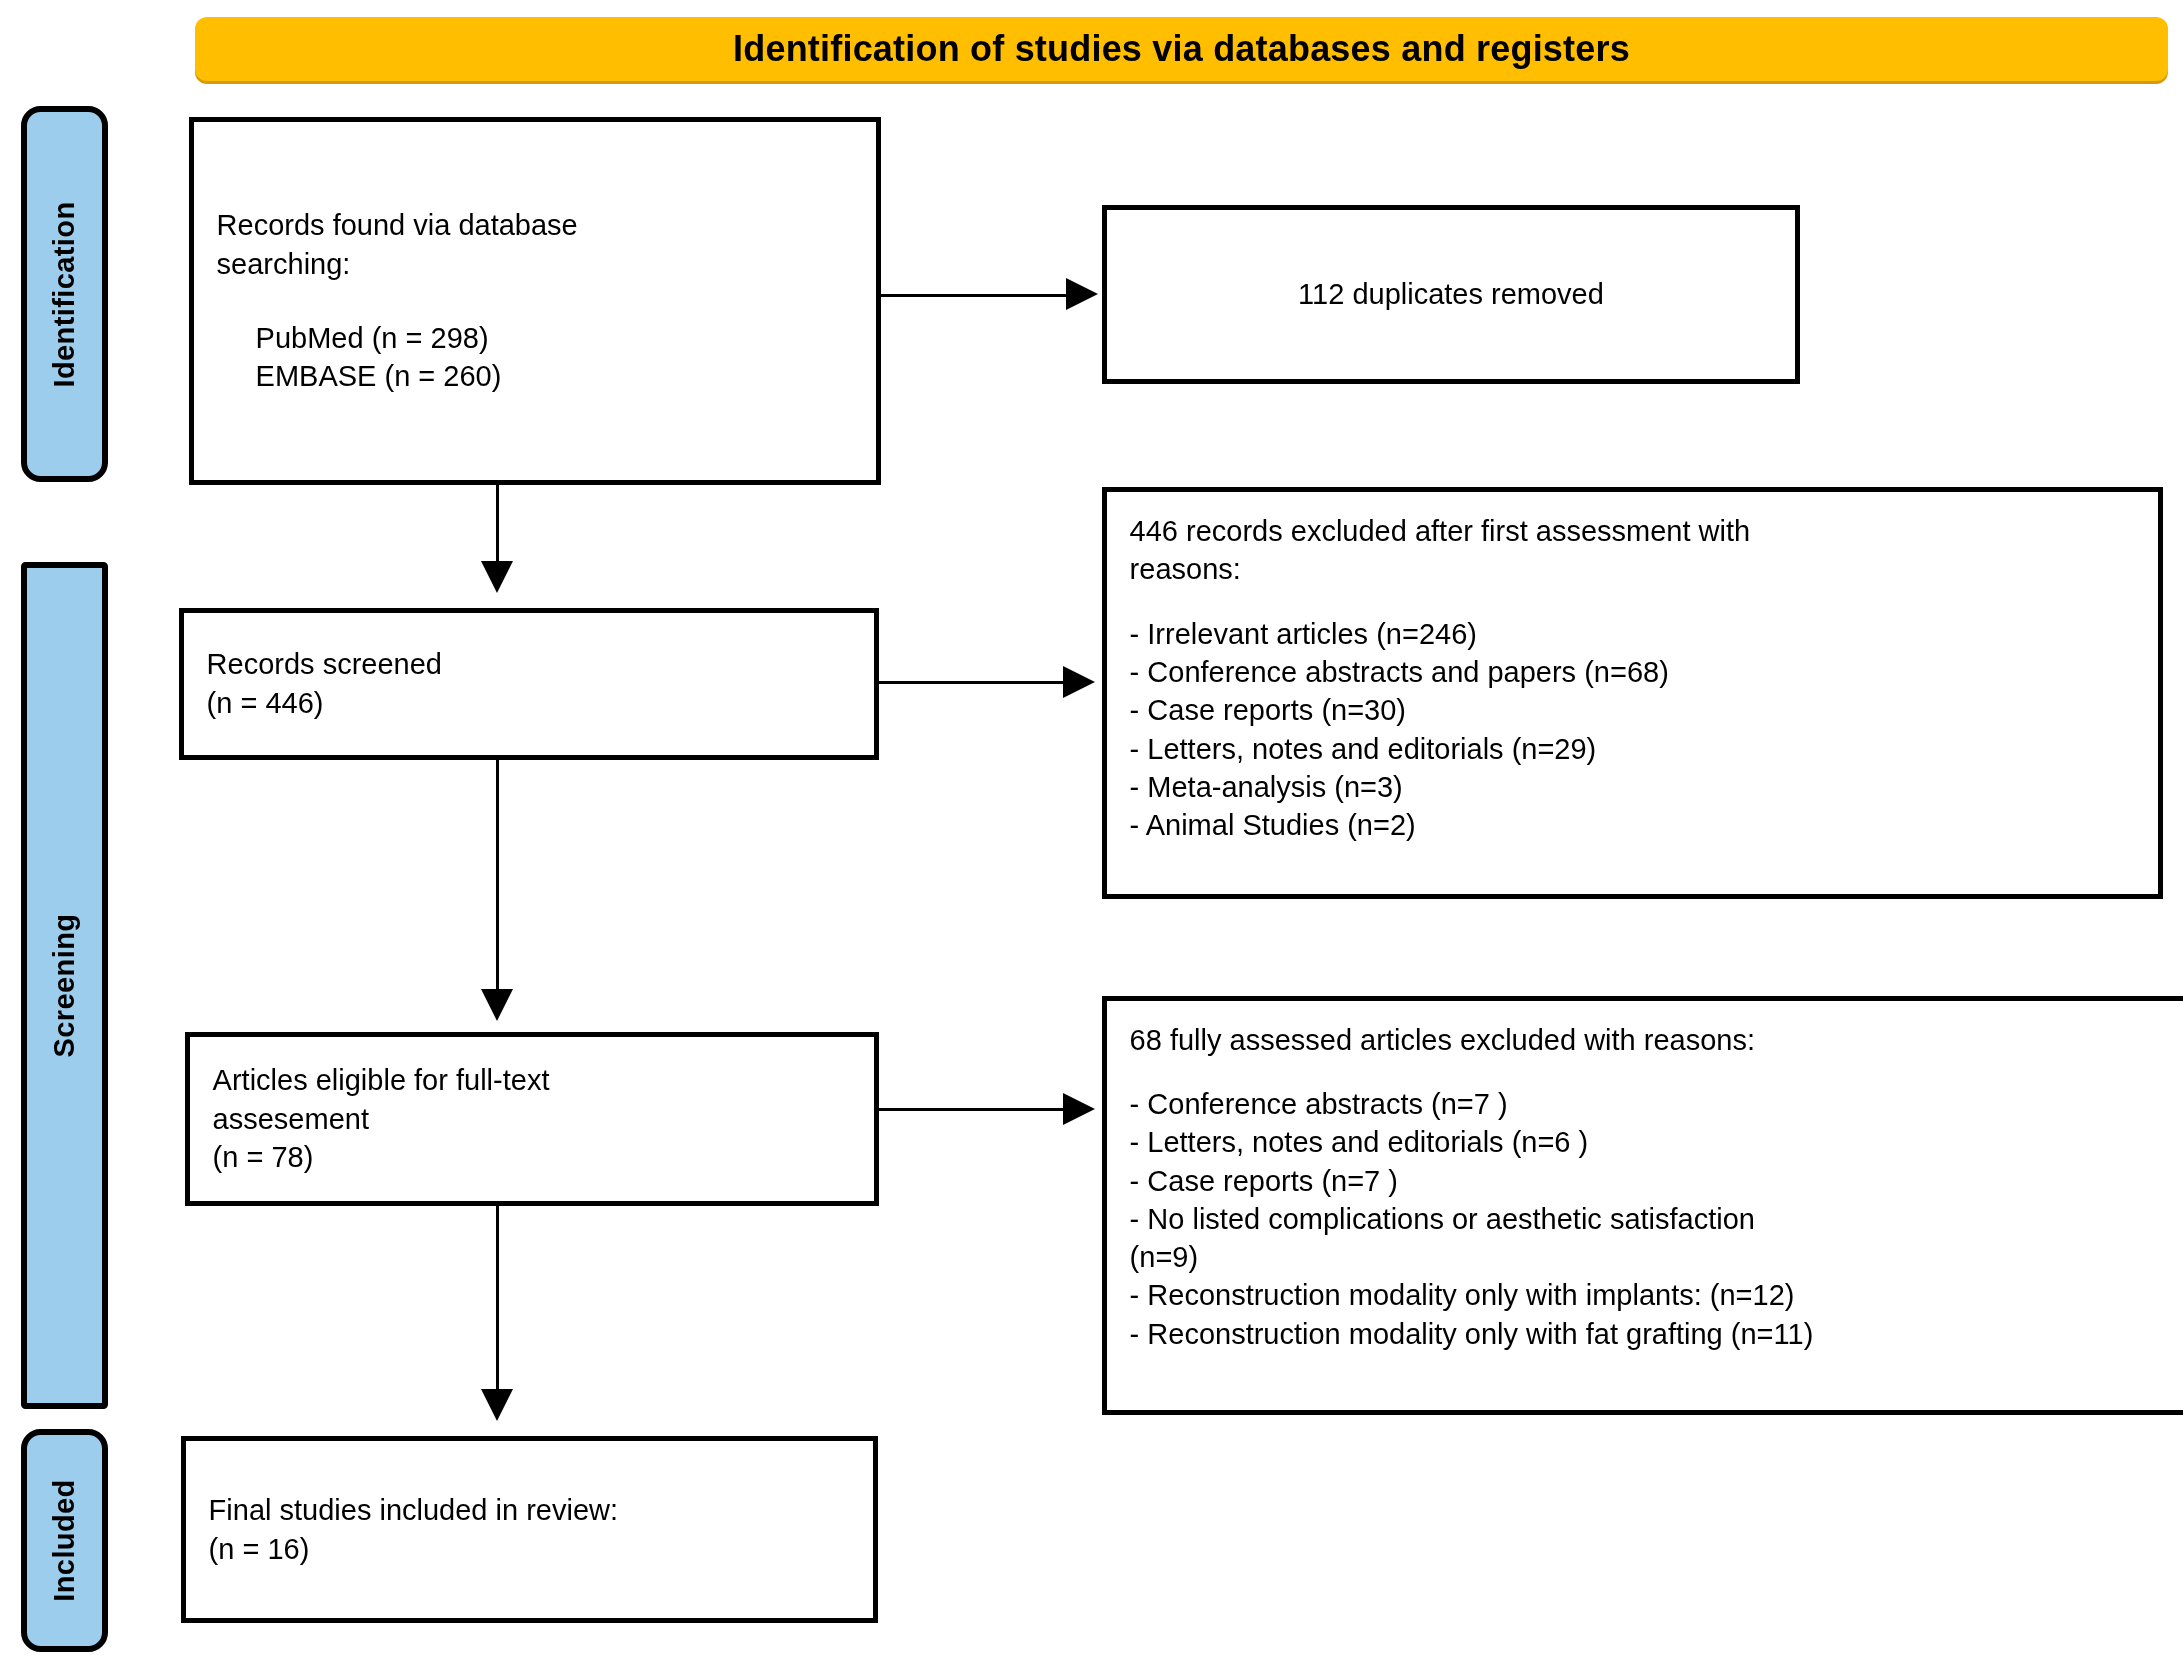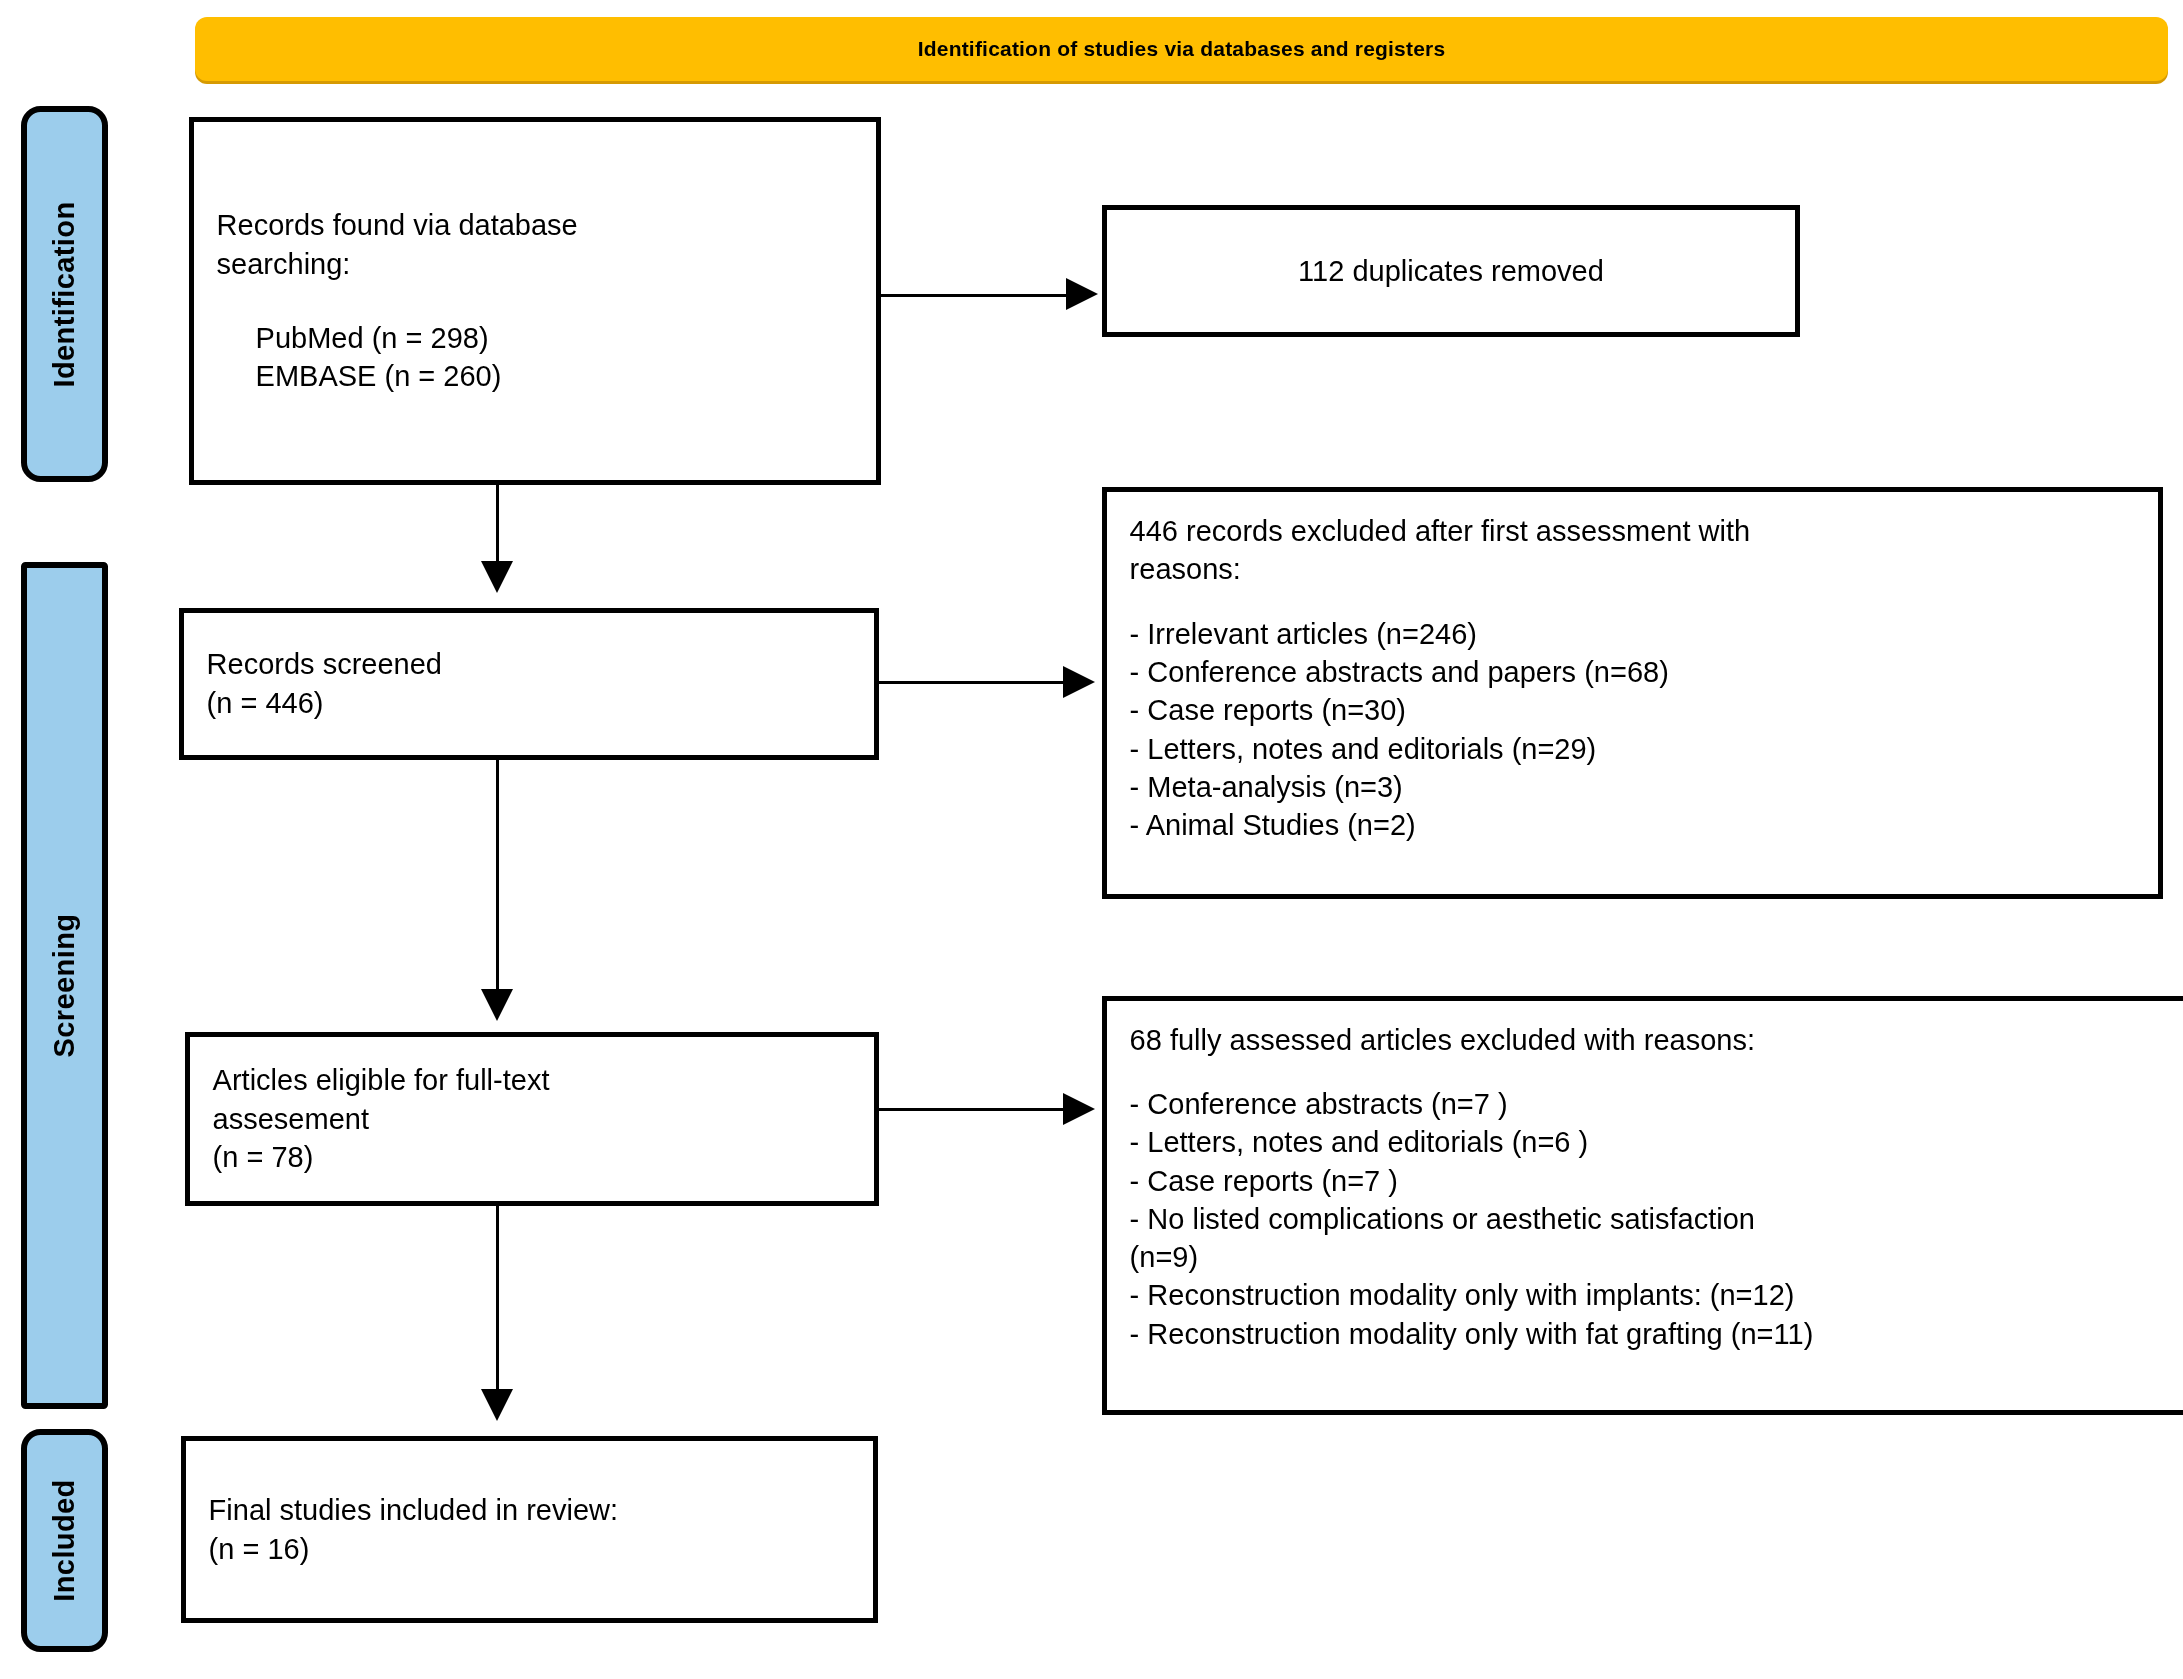--- a/index.html
+++ b/index.html
@@ -27,21 +27,21 @@
     width: 1973px;
     height: 64px;
     background: #FFBE00;
     border-radius: 12px;
     box-shadow: 0 3px 0 0 #d69a02;
     display: flex;
     align-items: center;
     justify-content: center;
   }
   .banner-title {
-    font-size: 21px;
+    font-size: 36px;
     font-weight: bold;
     color: #000000;
     letter-spacing: 0.2px;
     white-space: nowrap;
   }
 
   
   .stage {
     position: absolute;
     left: 21px;
@@ -88,21 +88,21 @@
     line-height: 1.33;
     color: #000000;
     white-space: pre-wrap;
   }
   .indent {
     padding-left: 39px;
   }
 
   
   #box-records-found   { left: 189px;  top: 117px;  width: 692px;  height: 368px; }
-  #box-duplicates      { left: 1102px; top: 205px;  width: 698px;  height: 132px;
+  #box-duplicates      { left: 1102px; top: 205px;  width: 698px;  height: 179px;
                           justify-content: center; align-items: center; }
   #box-records-screened{ left: 179px;  top: 608px;  width: 700px;  height: 152px; }
   #box-excluded-first  { left: 1102px; top: 487px;  width: 1061px; height: 412px; }
   #box-eligible        { left: 185px;  top: 1032px; width: 694px;  height: 174px; }
   #box-excluded-full   { left: 1102px; top: 996px; width: 1211px; height: 419px; }
   #box-final           { left: 181px;  top: 1436px; width: 697px;  height: 187px; }
 
   .list-block {
     margin-top: 26px;
   }

